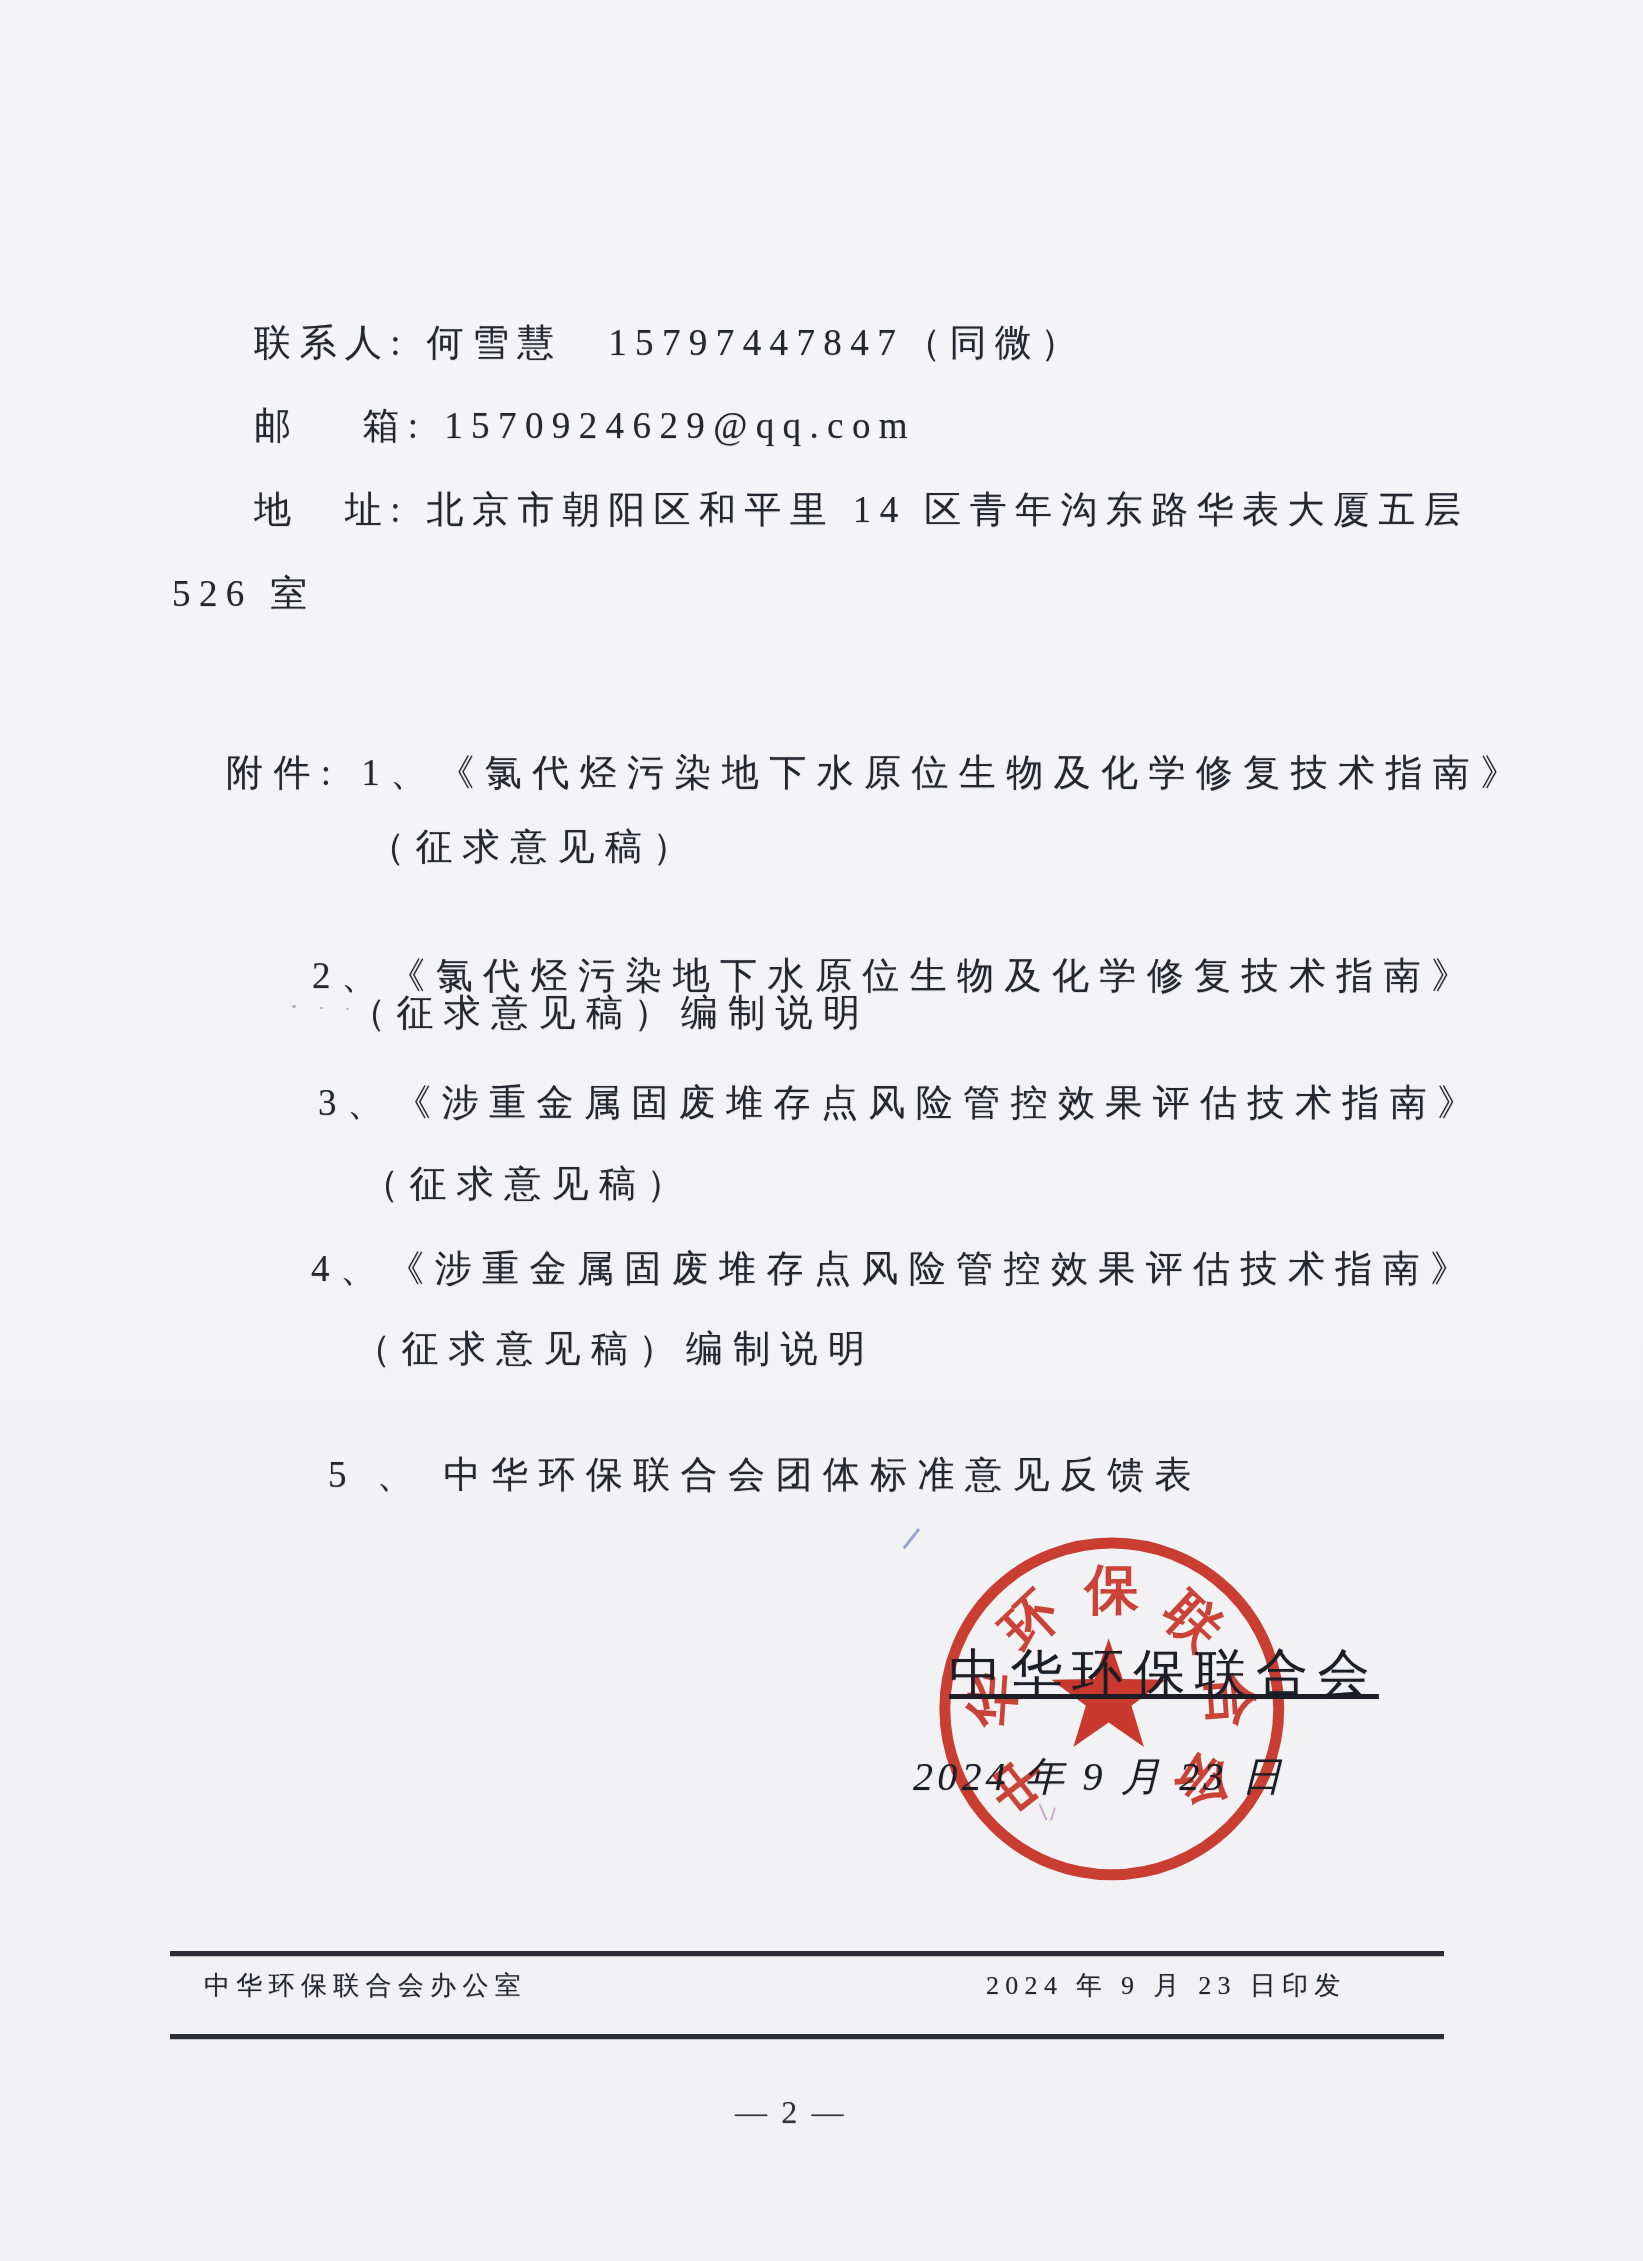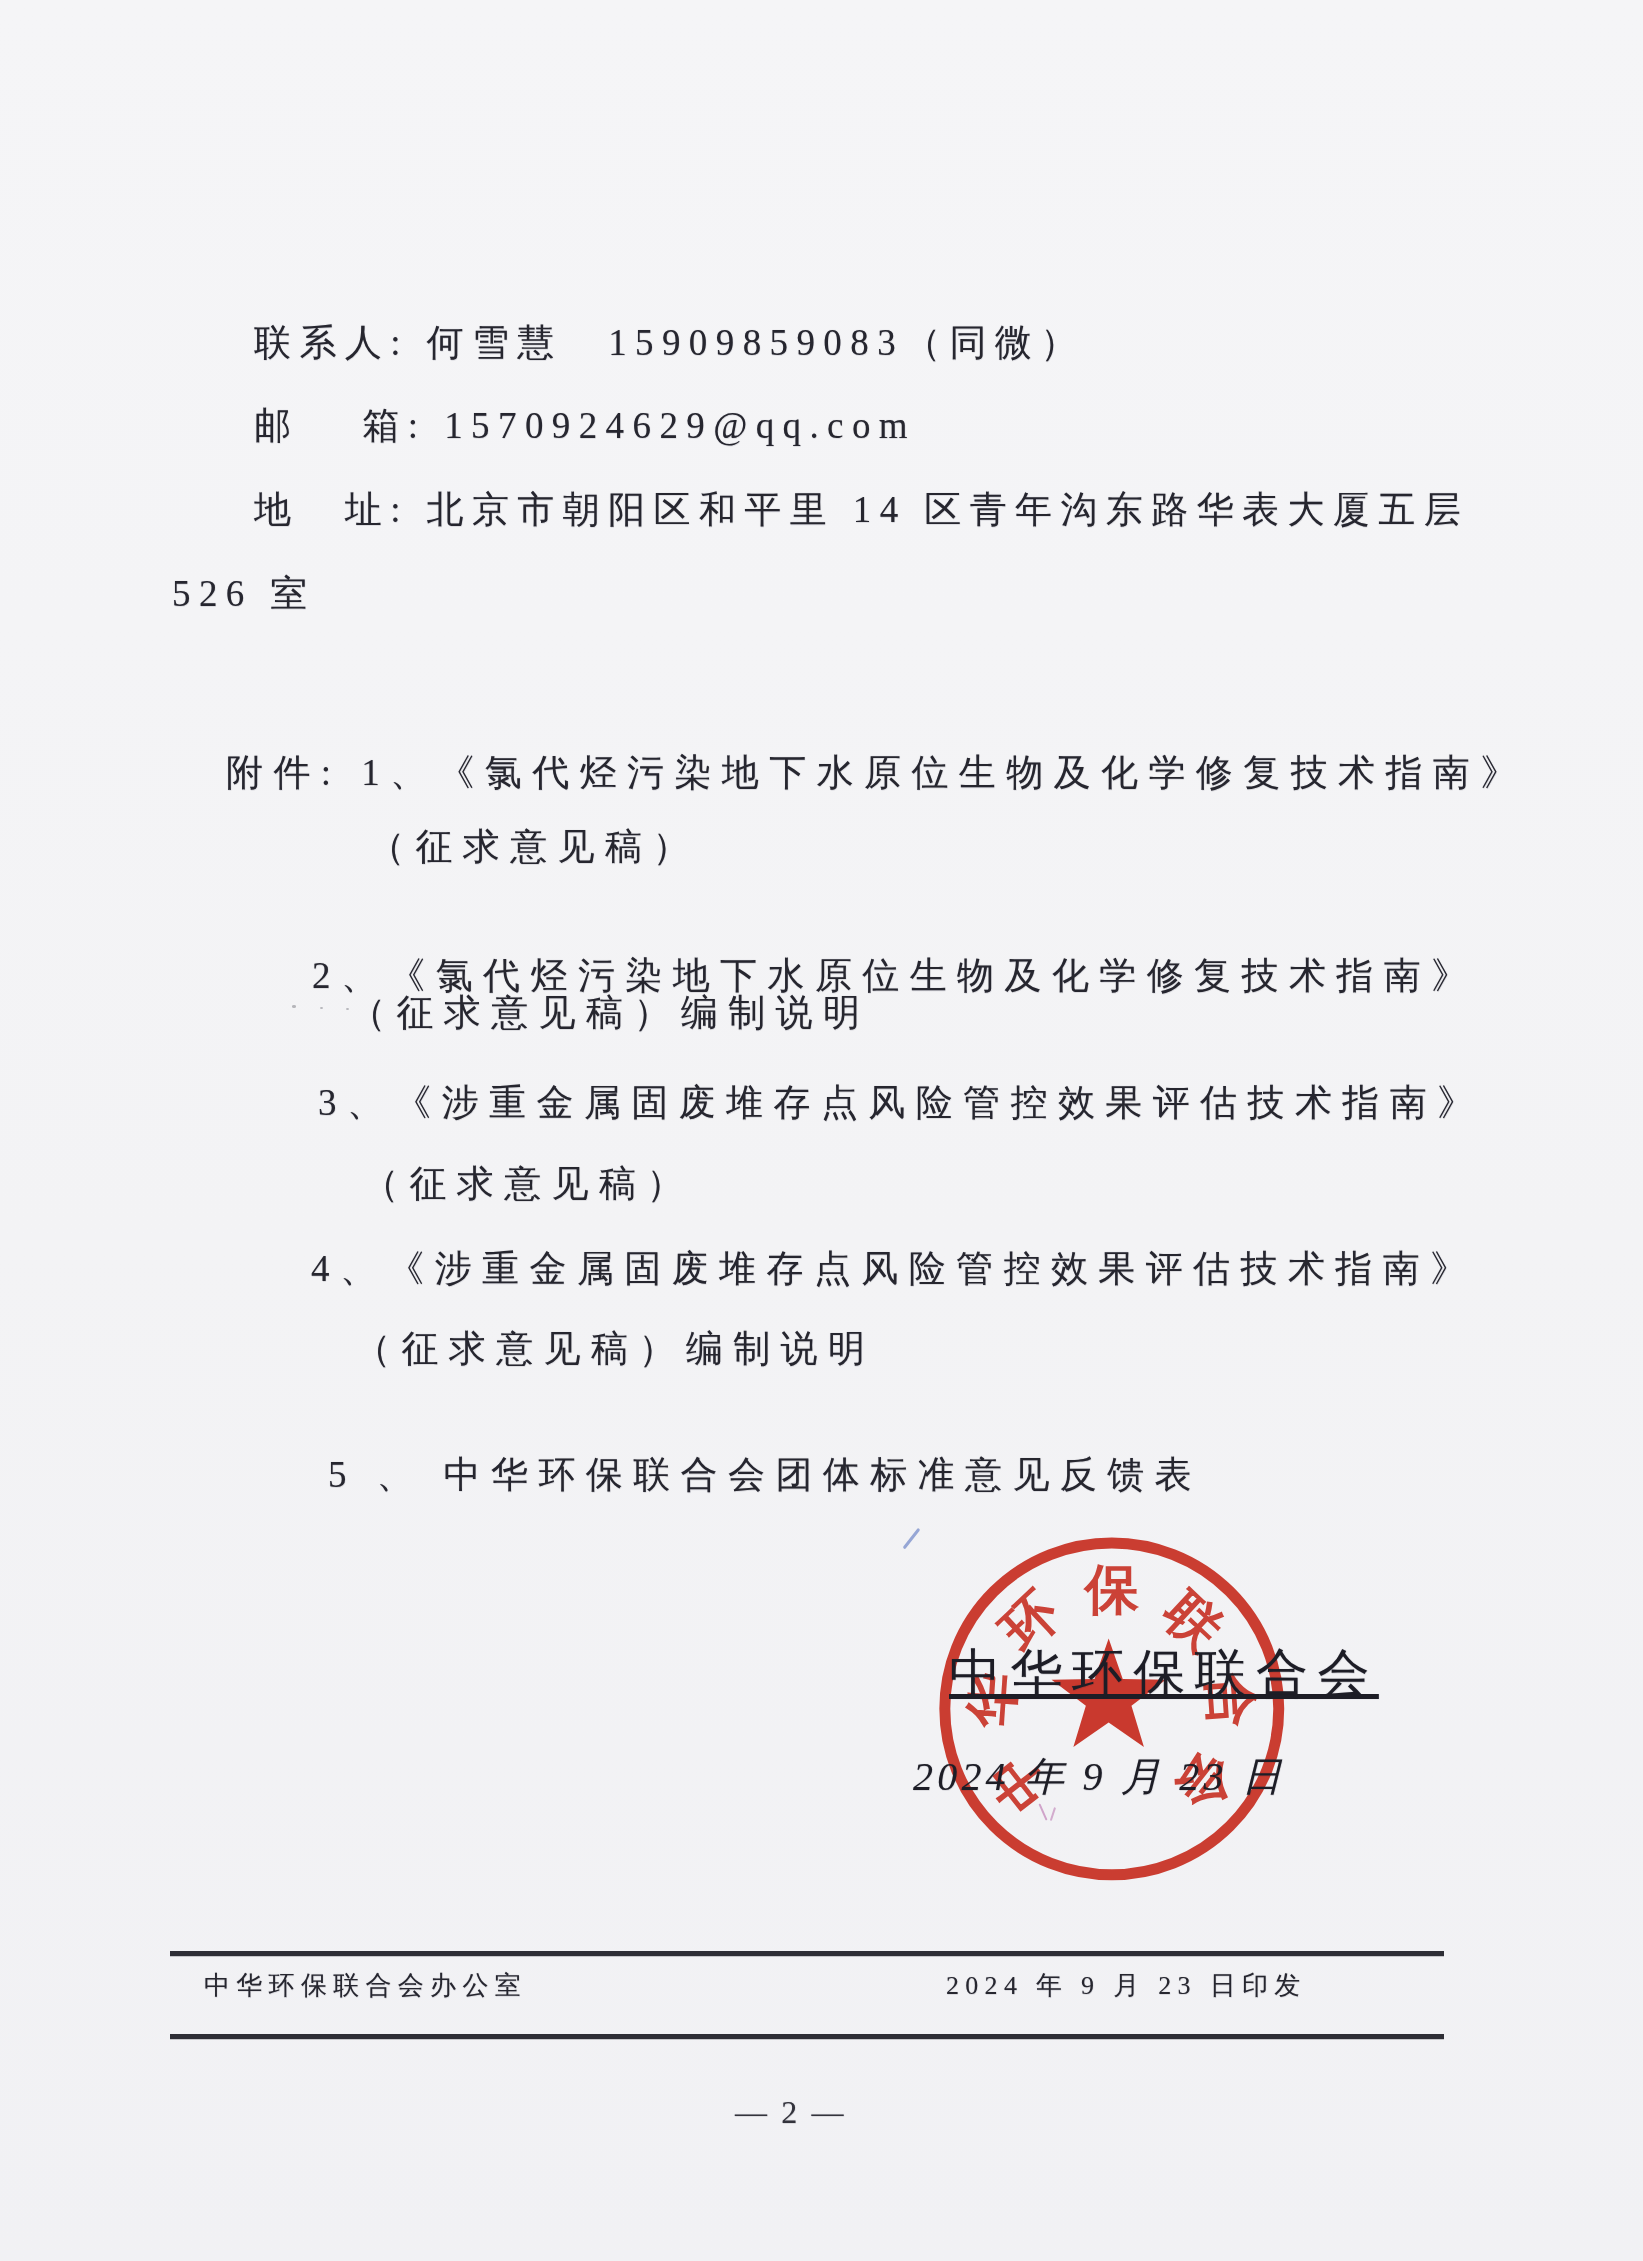--- a/index.html
+++ b/index.html
@@ -37,21 +37,21 @@
   }
   .artifact-purple2{
     position:absolute;left:1052px;top:1807px;width:1.6px;height:13.6px;
     background:#b465a8;opacity:.5;transform:rotate(18deg);border-radius:1px;
   }
   .speck{position:absolute;background:#6a6a74;opacity:.45;border-radius:50%;}
 </style>
 </head>
 <body>
 
-<div class="ln body-ln" style="left:254px;top:324px;">联系人: 何雪慧　15909859083（同微）</div>
+<div class="ln body-ln" style="left:254px;top:324px;">联系人: 何雪慧　15797447847（同微）</div>
 
 <div class="ln body-ln" style="left:254px;top:407px;">邮　 箱: 1570924629@qq.com</div>
 
 <div class="ln body-ln" style="left:254px;top:491px;">地　址: 北京市朝阳区和平里 14 区青年沟东路华表大厦五层</div>
 
 <div class="ln body-ln" style="left:172px;top:575px;">526 室</div>
 
 <div class="ln att-ln" style="left:226px;top:754px;">附件: 1、《氯代烃污染地下水原位生物及化学修复技术指南》</div>
 
 <div class="ln att-ln" style="left:368px;top:828px;">（征求意见稿）</div>
@@ -101,21 +101,21 @@
 </div>
 
 <div class="ln seal-org">中华环保联合会</div>
 
 <div class="ln seal-date">2024 年 9 月 23 日</div>
 
 <div class="rule" style="left:170px;top:1951px;width:1274px;height:4.7px;"></div>
 
 <div class="ln footer-ln" style="left:204px;top:1973px;">中华环保联合会办公室</div>
 
-<div class="ln footer-ln" style="left:946px;top:1973px;text-align:center;">2024 年 9 月 23 日印发</div>
+<div class="ln footer-ln" style="left:986px;top:1973px;text-align:center;">2024 年 9 月 23 日印发</div>
 
 <div class="rule" style="left:170px;top:2034px;width:1274px;height:5.2px;"></div>
 
 <div class="ln pagenum" style="left:735px;top:2096px;">— 2 —</div>
 
 <div class="artifact-blue"></div>
 <div class="artifact-purple"></div>
 <div class="artifact-purple2"></div>
 <div class="speck" style="left:292px;top:1005px;width:3.7px;height:2.6px;"></div>
 <div class="speck" style="left:320px;top:1007px;width:3.1px;height:2.1px;"></div>

